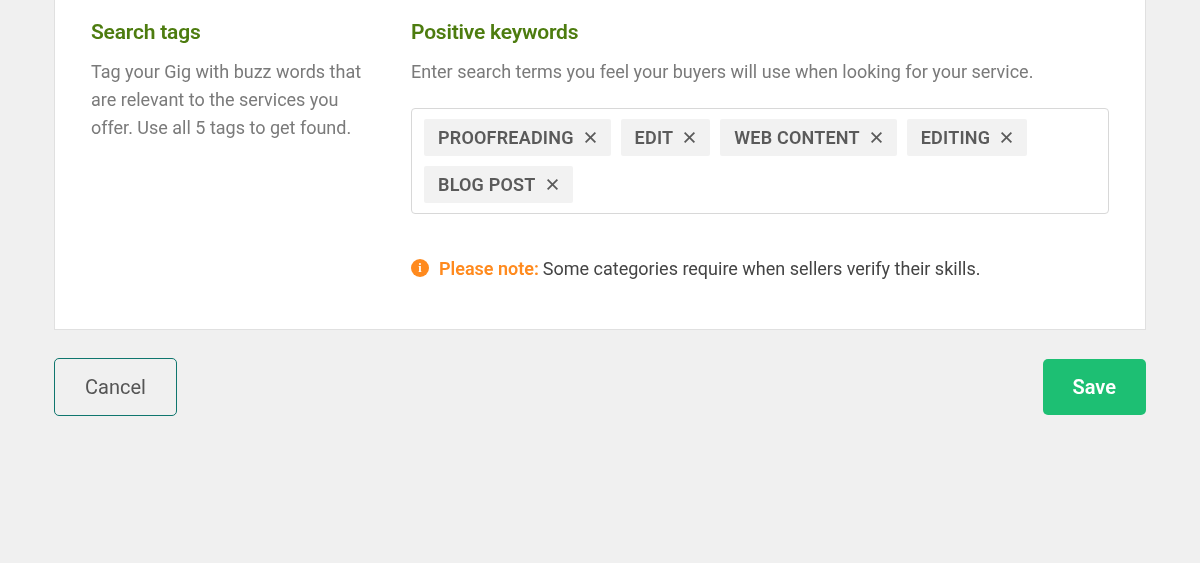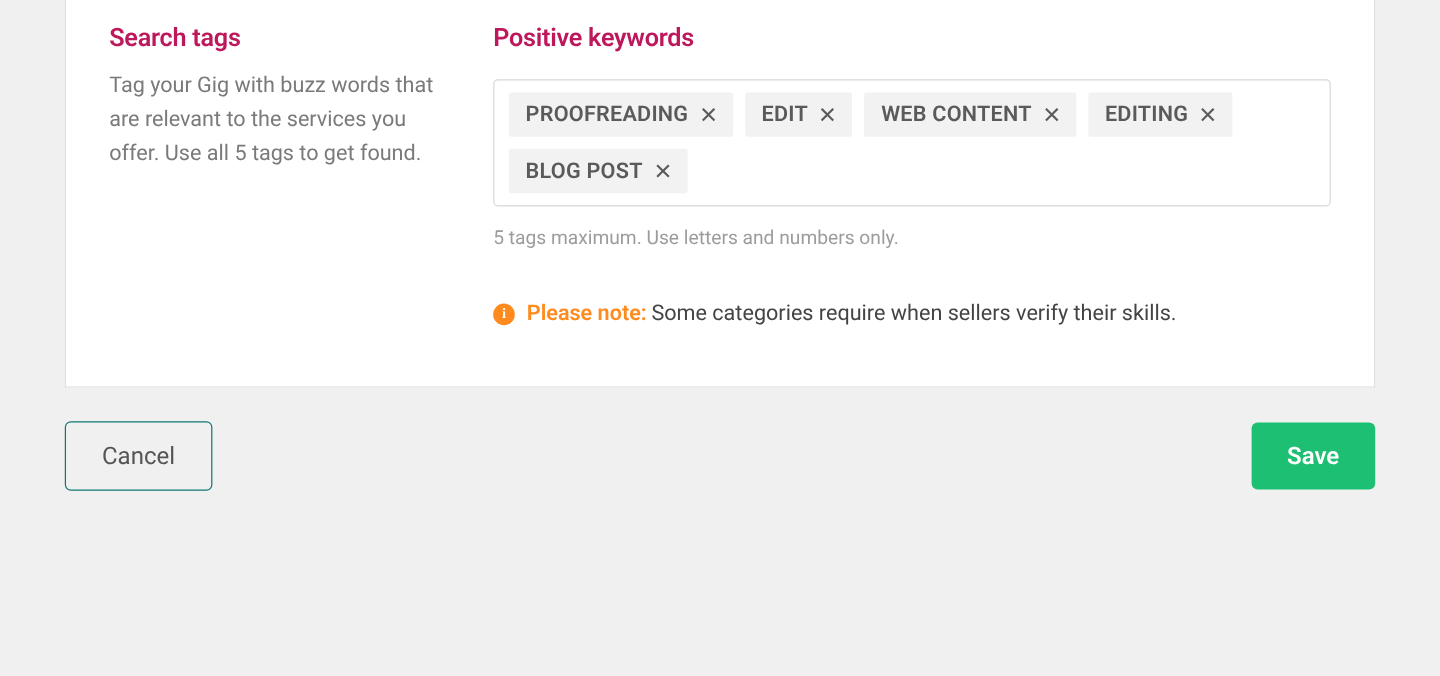--- a/index.html
+++ b/index.html
@@ -29,21 +29,21 @@
       width: 280px;
       flex-shrink: 0;
     }
     .right-col {
       flex: 1;
       max-width: 700px;
     }
     .section-title {
       font-size: 21px;
       font-weight: 600;
-      color: #be185d;
+      color: #4d7c0f;
       margin-bottom: 14px;
       letter-spacing: -0.2px;
     }
     .section-desc {
       font-size: 18px;
       color: #7a7a7a;
       line-height: 1.55;
     }
     .tag-box {
       border: 1px solid #d8d8d8;
@@ -145,20 +145,21 @@
 <body>
 
 <div class="card">
   <div class="content-row">
     <div class="left-col">
       <h3 class="section-title">Search tags</h3>
       <p class="section-desc">Tag your Gig with buzz words that are relevant to the services you offer. Use all 5 tags to get found.</p>
     </div>
     <div class="right-col">
       <h3 class="section-title">Positive keywords</h3>
+      <p class="section-desc">Enter search terms you feel your buyers will use when looking for your service.</p>
 
       <div class="tag-box" id="tag-box">
           <span class="tag-chip">
             <span>PROOFREADING</span>
             <span class="tag-close">
               <svg viewBox="0 0 16 16" fill="none">
                 <line x1="2" y1="2" x2="14" y2="14"></line>
                 <line x1="14" y1="2" x2="2" y2="14"></line>
               </svg>
             </span>
@@ -194,21 +195,20 @@
             <span>BLOG POST</span>
             <span class="tag-close">
               <svg viewBox="0 0 16 16" fill="none">
                 <line x1="2" y1="2" x2="14" y2="14"></line>
                 <line x1="14" y1="2" x2="2" y2="14"></line>
               </svg>
             </span>
           </span>
         </div>
 
-      <p class="hint">5 tags maximum. Use letters and numbers only.</p>
 
       <div class="note-row">
         <span class="info-icon">i</span>
         <span>
           <span class="note-label">Please note:</span>
           <span class="note-text">Some categories require when sellers verify their skills.</span>
         </span>
       </div>
     </div>
   </div>

